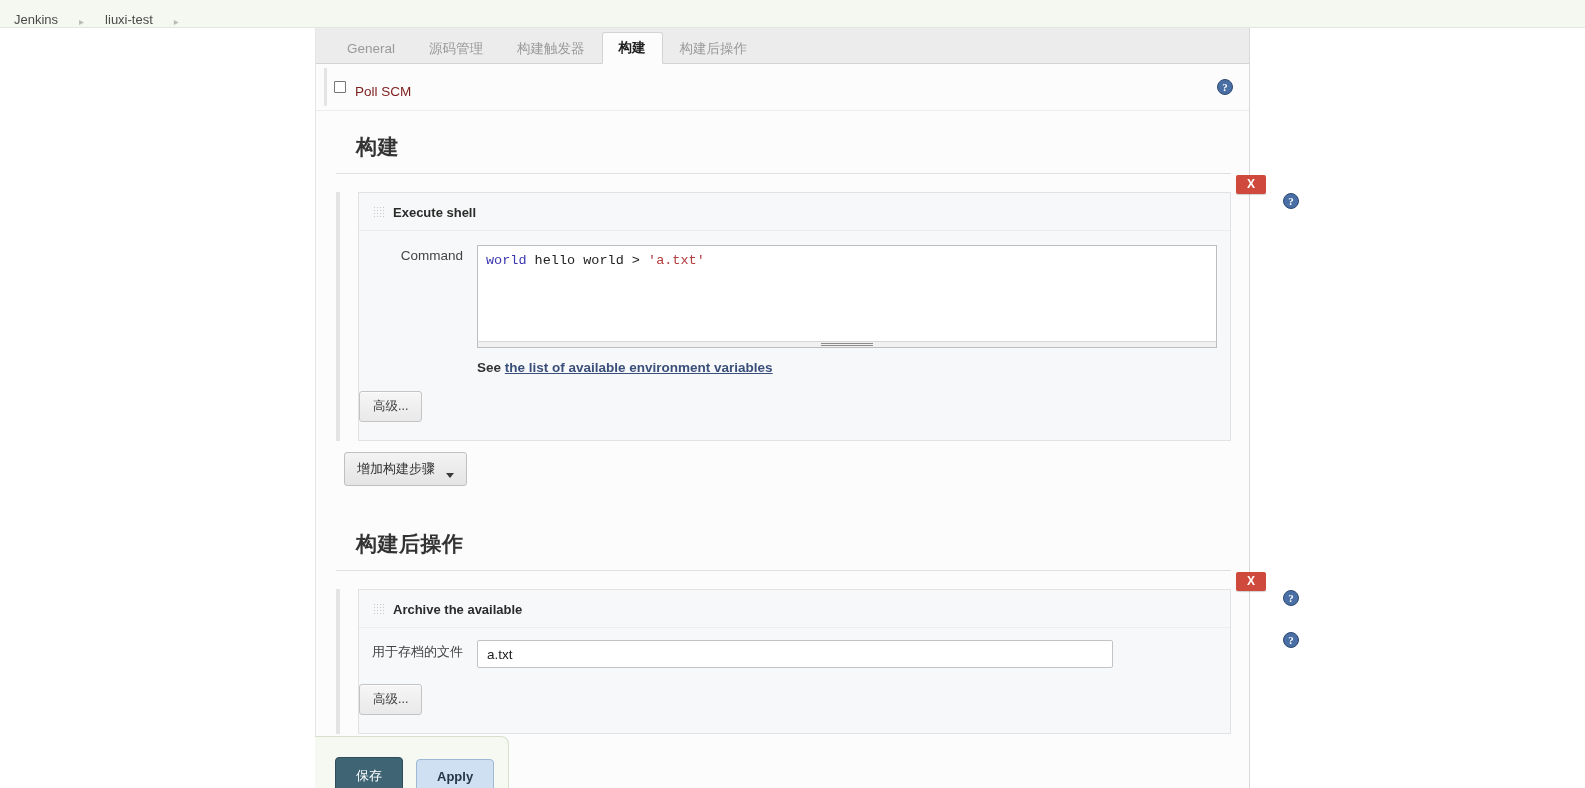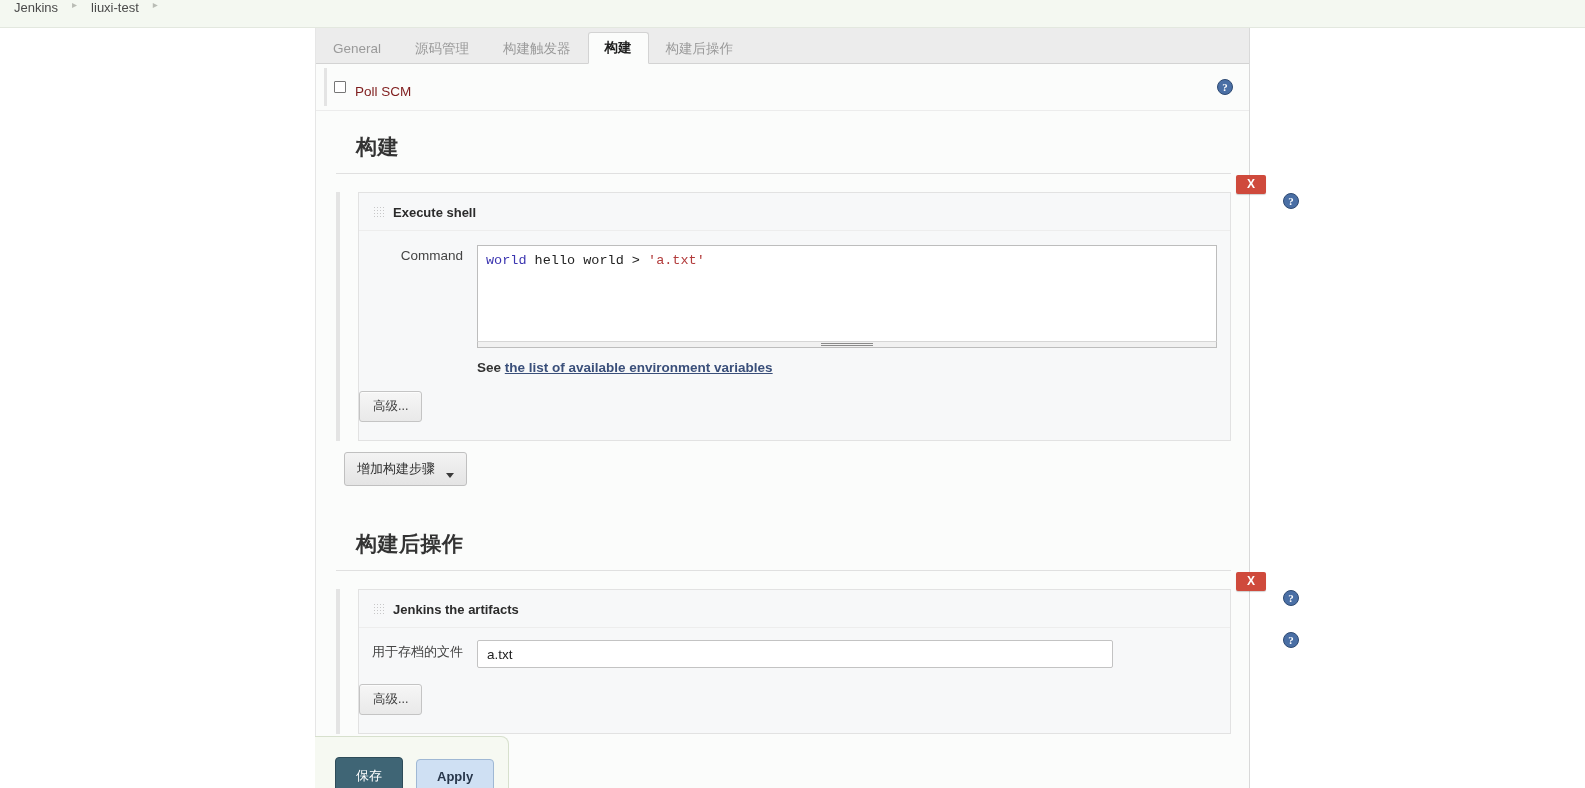--- a/index.html
+++ b/index.html
@@ -14,23 +14,24 @@
     overflow: hidden;
     position: relative;
   }
 
   
   .breadcrumb-bar {
     height: 28px;
     background: #f4f8f1;
     border-bottom: 1px solid #e3e8df;
     display: flex;
-    align-items: flex-start;
+    align-items: flex-end;
     padding-left: 14px;
     box-sizing: border-box;
+    gap: 7px;
   }
   .crumb {
     font-size: 13px;
     color: #4a4a4a;
     text-decoration: none;
     white-space: nowrap;
   }
   .crumb-sep {
     color: #b9bcb5;
     font-size: 10px;
@@ -60,20 +61,21 @@
   }
 
   
   .tab-bar {
     position: relative;
     height: 36px;
     background: #ececec;
     border-bottom: 1px solid #d3d3d3;
     display: flex;
     align-items: flex-end;
+    padding-left: 14px;
     box-sizing: border-box;
   }
   .tab {
     font-size: 13.5px;
     color: #9a9a9a;
     padding: 8px 16px 9px 16px;
     line-height: 1;
     cursor: pointer;
     white-space: nowrap;
     border: 1px solid transparent;
@@ -438,21 +440,21 @@
 
     <div class="sec-head-wrap" style="margin-top:22px;">
       <div class="sec-head">构建后操作</div>
 
       <div class="builder-wrap">
         <div class="builder-rail"></div>
         <div class="builder">
 
           <div class="builder-title">
             <div class="grip"></div>
-            <span class="t">Jenkins the artifacts</span>
+            <span class="t">Archive the available</span>
             <div class="x-btn" style="right:-36px; top:-18px;">X</div>
             <div class="help help-abs" style="right:-69px; top:0px;">?</div>
           </div>
 
           <div class="field-row" style="padding-top:12px; position:relative;">
             <div class="field-label cjk">用于存档的文件</div>
             <input class="text-input" type="text" value="a.txt" style="">
             <div class="help help-abs" style="right:-69px; top:4px;">?</div>
           </div>
 

